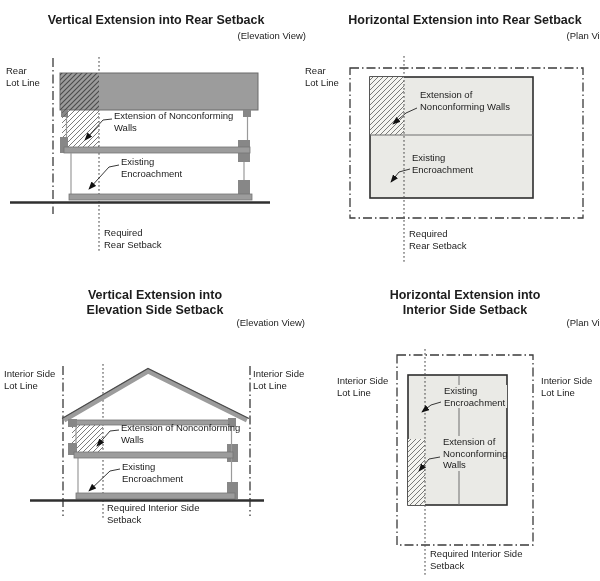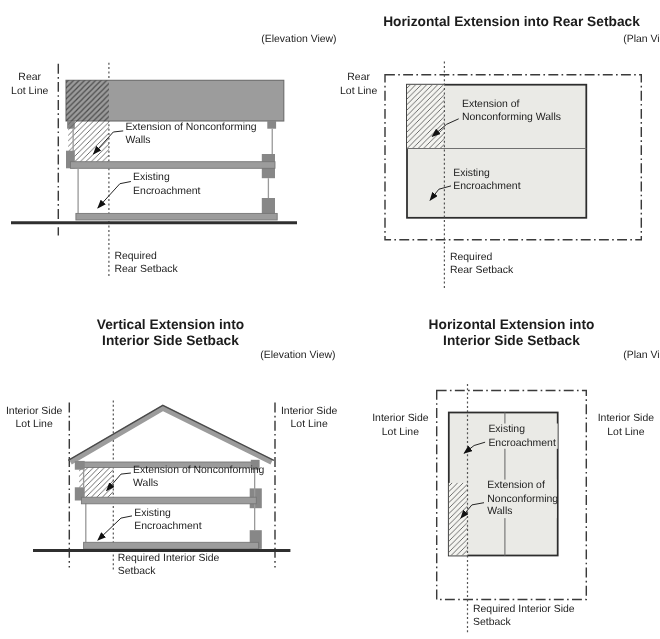--- a/index.html
+++ b/index.html
@@ -3,21 +3,21 @@
 <meta charset="utf-8">
 <style>
   html,body{margin:0;padding:0;background:#fff;}
   #stage{position:relative;width:600px;height:581px;background:#ffffff;overflow:hidden;
          font-family:"Liberation Sans", sans-serif;color:#1c1c1c;}
   #bgsvg{position:absolute;left:0;top:0;}
   .lbl{position:absolute;font-size:9.5px;line-height:11.5px;white-space:pre-line;}
   .title{position:absolute;font-size:12.5px;font-weight:bold;line-height:14.5px;
          text-align:center;white-space:pre-line;}
   .subtitle{position:absolute;font-size:9.5px;line-height:11px;text-align:right;}
-  .lotlbl{text-align:center;}
+  .lotlbl{text-align:left;}
   .fillbg{background:#eaeae6;padding:0 1px;}
 </style>
 </head>
 <body>
 
 <div id="stage">
 
   <svg id="bgsvg" width="600" height="581" viewBox="0 0 600 581">
     <defs>
       <pattern id="hatchDark" patternUnits="userSpaceOnUse" width="5" height="5">
@@ -99,20 +99,21 @@
       <rect x="408" y="375" width="99" height="130" fill="#eaeae6" stroke="#2d2d2d" stroke-width="1.6"></rect>
       <line x1="459" y1="375" x2="459" y2="505" stroke="#6f6f6f" stroke-width="1"></line>
       <rect x="408" y="439" width="17" height="66" fill="#f4f4f0"></rect>
       <rect x="408" y="439" width="17" height="66" fill="url(#hatchLight)"></rect>
       <line x1="425" y1="349" x2="425" y2="575" stroke="#555" stroke-width="1.1" stroke-dasharray="1.8 2.2"></line>
       <polyline points="441,402 431,405 422,412" fill="none" stroke="#222" stroke-width="0.9" marker-end="url(#arr)"></polyline>
       <polyline points="440,457 429,459 419,471" fill="none" stroke="#222" stroke-width="0.9" marker-end="url(#arr)"></polyline>
     </g>
   </svg>
 
+  <div class="title" style="left:6px;top:13px;width:300px;">Vertical Extension into Rear Setback</div>
   <div class="subtitle" style="left:6px;top:30px;width:300px;">(Elevation View)</div>
   <div class="lbl lotlbl" style="left:6px;top:65px;width:42px;">Rear
 Lot Line</div>
   <div class="lbl" style="left:114px;top:110px;width:160px;">Extension of Nonconforming
 Walls</div>
   <div class="lbl" style="left:121px;top:156px;width:110px;">Existing
 Encroachment</div>
   <div class="lbl" style="left:104px;top:227px;width:110px;">Required
 Rear Setback</div>
 
@@ -121,21 +122,21 @@
   <div class="lbl lotlbl" style="left:305px;top:65px;width:42px;">Rear
 Lot Line</div>
   <div class="lbl" style="left:420px;top:89px;width:110px;">Extension of
 Nonconforming Walls</div>
   <div class="lbl" style="left:412px;top:152px;width:110px;">Existing
 Encroachment</div>
   <div class="lbl" style="left:409px;top:228px;width:110px;">Required
 Rear Setback</div>
 
   <div class="title" style="left:5px;top:288px;width:300px;">Vertical Extension into
-Interior Side Setback</div>
+Elevation Side Setback</div>
   <div class="subtitle" style="left:5px;top:317px;width:300px;">(Elevation View)</div>
   <div class="lbl lotlbl" style="left:4px;top:368px;width:54px;">Interior Side
 Lot Line</div>
   <div class="lbl lotlbl" style="left:253px;top:368px;width:56px;">Interior Side
 Lot Line</div>
   <div class="lbl" style="left:121px;top:422px;width:160px;">Extension of Nonconforming
 Walls</div>
   <div class="lbl" style="left:122px;top:461px;width:110px;">Existing
 Encroachment</div>
   <div class="lbl" style="left:107px;top:502px;width:140px;">Required Interior Side

